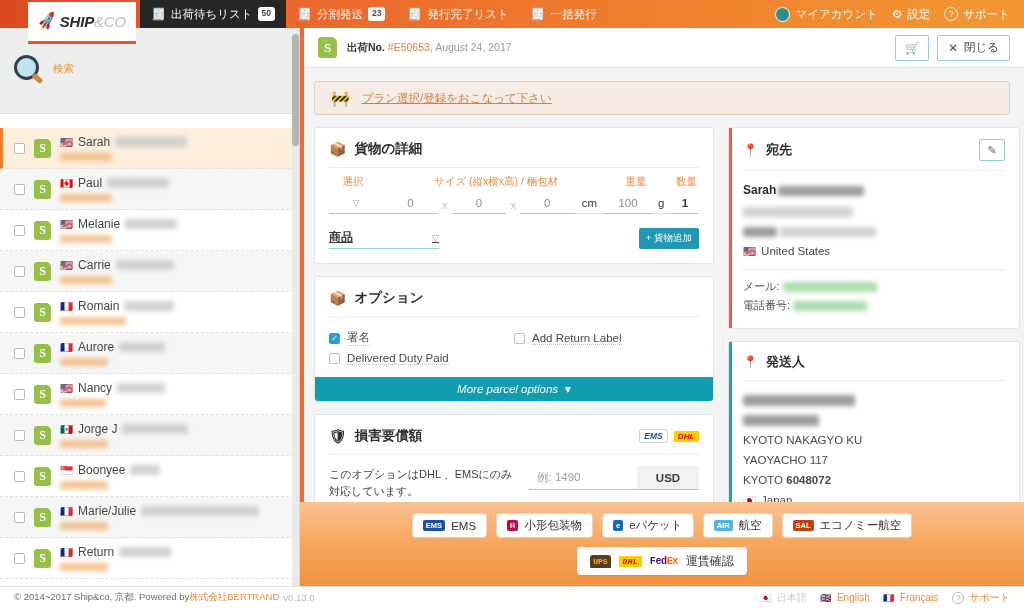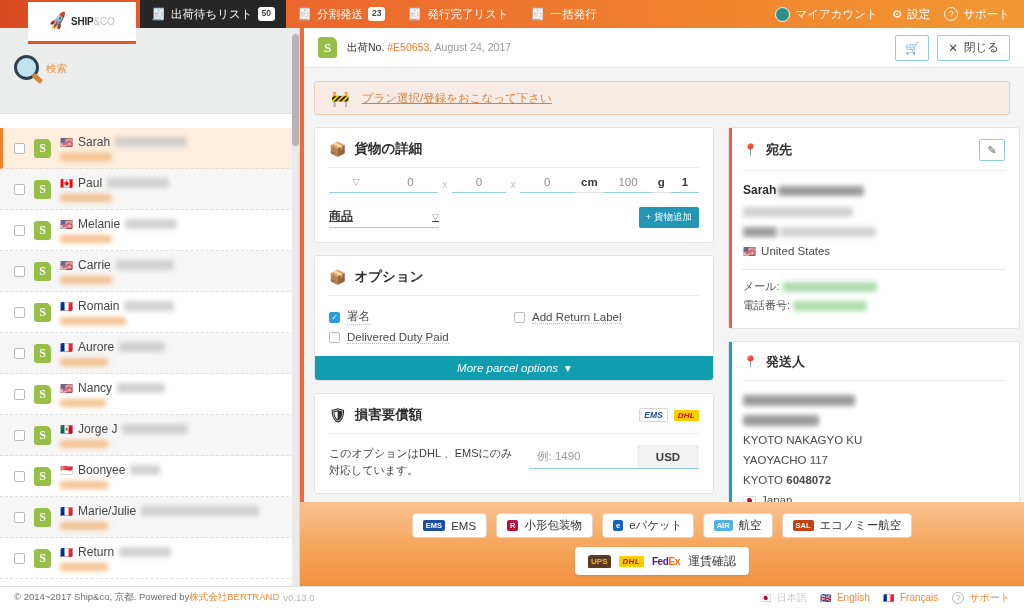--- a/index.html
+++ b/index.html
@@ -24,21 +24,21 @@
     display: flex; align-items: center; justify-content: center;
   }
   .brand-card {
     position: absolute; top: 2px; left: 28px;
     width: 108px; height: 42px; background: #fff;
     border-bottom: 3px solid #e8542a;
     display: flex; align-items: center; justify-content: center;
     gap: 3px; z-index: 5;
   }
   .rocket { font-size: 15px; line-height: 1; transform: rotate(-12deg); }
-  .brand-text { font-weight: bold; font-size: 10px; color: #2b2b2b; letter-spacing: -.2px; }
+  .brand-text { font-weight: bold; font-size: 15px; color: #2b2b2b; letter-spacing: -.2px; font-style: italic; }
   .brand-text .amp { color: #bdbdbd; font-weight: normal; }
 
   .navtabs { display: flex; align-items: stretch; height: 28px; }
   .navtab {
     display: flex; align-items: center; gap: 5px;
     padding: 0 11px; color: #fff; font-size: 11.5px; white-space: nowrap;
     cursor: pointer;
   }
   .navtab.active { background: #262626; }
   .navicon { font-size: 12px; opacity: .9; }
@@ -61,21 +61,21 @@
     display: inline-block;
   }
 
   
   .leftpanel {
     position: absolute; top: 28px; left: 0; width: 300px; height: 558px;
     background: #fff; border-right: 1px solid #d8d8d8; overflow: hidden;
   }
   .searchzone {
     background: #eceded; padding: 10px 12px 14px 12px; height: 86px;
-    display: flex; align-items: center; gap: 0;
+    display: flex; align-items: center; gap: 7px;
     border-bottom: 1px solid #e0e0e0;
   }
   .mag {
     width: 34px; height: 34px; flex: 0 0 34px; position: relative; margin-top: 6px;
   }
   .mag .glass {
     position: absolute; top: 0; left: 2px; width: 25px; height: 25px;
     border: 3px solid #30404d; border-radius: 50%; background: #bfe3ef;
   }
   .mag .handle {
@@ -145,21 +145,21 @@
   }
   .shopify-lg {
     width: 19px; height: 21px; flex: 0 0 19px;
     background: #95bf47; border-radius: 3px 6px 3px 3px;
     color: #fff; font-weight: bold; font-size: 13px;
     display: flex; align-items: center; justify-content: center;
     font-family: "Liberation Serif", serif;
   }
   .sh-lines { line-height: 1.45; }
   .sh-line { font-size: 10.5px; color: #333; }
-  .sh-lbl { font-weight: normal; color: #333; }
+  .sh-lbl { font-weight: bold; color: #333; }
   .sh-orange { color: #ef7c34; }
   .sh-gray { color: #9a9a9a; }
   .sh-actions { margin-left: auto; display: flex; gap: 8px; align-items: center; }
   .btn-outline {
     height: 26px; border: 1px solid #8ed0d6; background: #fff; color: #444;
     display: flex; align-items: center; justify-content: center; gap: 6px;
     padding: 0 10px; font-size: 11.5px; border-radius: 2px; cursor: pointer;
   }
   .btn-outline.sq { width: 34px; padding: 0; }
 
@@ -202,21 +202,21 @@
   .c-x { width: 16px; color: #c4c4c4; font-size: 11px; padding-bottom: 3px; }
   .c-unit { width: 34px; }
   .c-wt { width: 54px; }
   .c-g { width: 22px; }
   .c-qty { width: 32px; }
   .c-size-hdr { flex: 0 0 238px; text-align: center; }
   .fld {
     border-bottom: 1.5px solid #8fd3dd; height: 21px; display: flex;
     align-items: center; justify-content: center; font-size: 11.5px; color: #8d8d8d;
   }
-  .fld.unitbox { border-bottom: 1.5px solid #dfdfdf; color: #3b3b3b; font-weight: bold; }
+  .fld.unitbox { border-bottom: 1.5px solid #dfdfdf; color: #3b3b3b; font-weight: normal; }
   .fld.qty { color: #3b3b3b; font-weight: bold; }
   .tri { color: #9a9a9a; font-size: 9px; }
   .cargo-bottom { display: flex; align-items: flex-end; padding-top: 13px; }
   .prod-sel {
     width: 110px; border-bottom: 1.5px solid #8fd3dd; height: 22px;
     display: flex; align-items: center; justify-content: space-between;
     font-size: 12px; font-weight: bold; color: #3b3b3b; text-decoration: underline;
   }
   .btn-teal {
     margin-left: auto; background: #2196b5; color: #fff; border: 0;
@@ -323,21 +323,21 @@
     height: 25px; display: flex; align-items: center; gap: 6px;
     padding: 0 10px; font-size: 11.5px; color: #333; cursor: pointer;
   }
   .cbadge {
     font-size: 7.5px; font-weight: bold; color: #fff; padding: 2px 3px;
     border-radius: 2px; line-height: 1;
   }
   .rate-btn {
     background: #fff; border-radius: 4px; height: 28px;
     display: flex; align-items: center; gap: 8px; padding: 12px 13px;
-    font-size: 12px; color: #333; cursor: pointer; box-shadow: 0 1px 2px rgba(0,0,0,.12);
+    font-size: 12px; color: #333; cursor: pointer; box-shadow: 0 1px 2px rgba(0,0,0,.12); font-family: Liberation Mono, monospace;
   }
   .logo-ups {
     background: #5a3a22; color: #ffb500; font-size: 8px; font-weight: bold;
     padding: 2px 3px; border-radius: 3px 3px 1px 1px;
   }
   .logo-fedex { font-size: 10px; font-weight: bold; color: #4d148c; letter-spacing: -.4px; }
   .logo-fedex i { color: #ff6600; font-style: normal; }
 
   
   .footer {
@@ -588,20 +588,27 @@
 
       <div class="col-left">
 
         <div class="card">
           <div class="card-pad">
             <div class="card-title">
               <span class="em">📦</span>
               <span>貨物の詳細</span>
             </div>
             <div class="divider"></div>
+            <div class="cargo-head">
+              <div class="cell c-sel">選択</div>
+              <div class="c-size-hdr">サイズ (縦x横x高) / 梱包材</div>
+              <div class="cell c-wt">重量</div>
+              <div class="cell c-g"></div>
+              <div class="cell c-qty">数量</div>
+            </div>
             <div class="cargo-row">
               <div class="cell c-sel">
                   <div class="fld">
                     <span class="tri">▽</span>
                   </div>
                 </div>
               <div class="cell c-dim">
                   <div class="fld">0</div>
                 </div>
               <div class="cell c-x">x</div>

